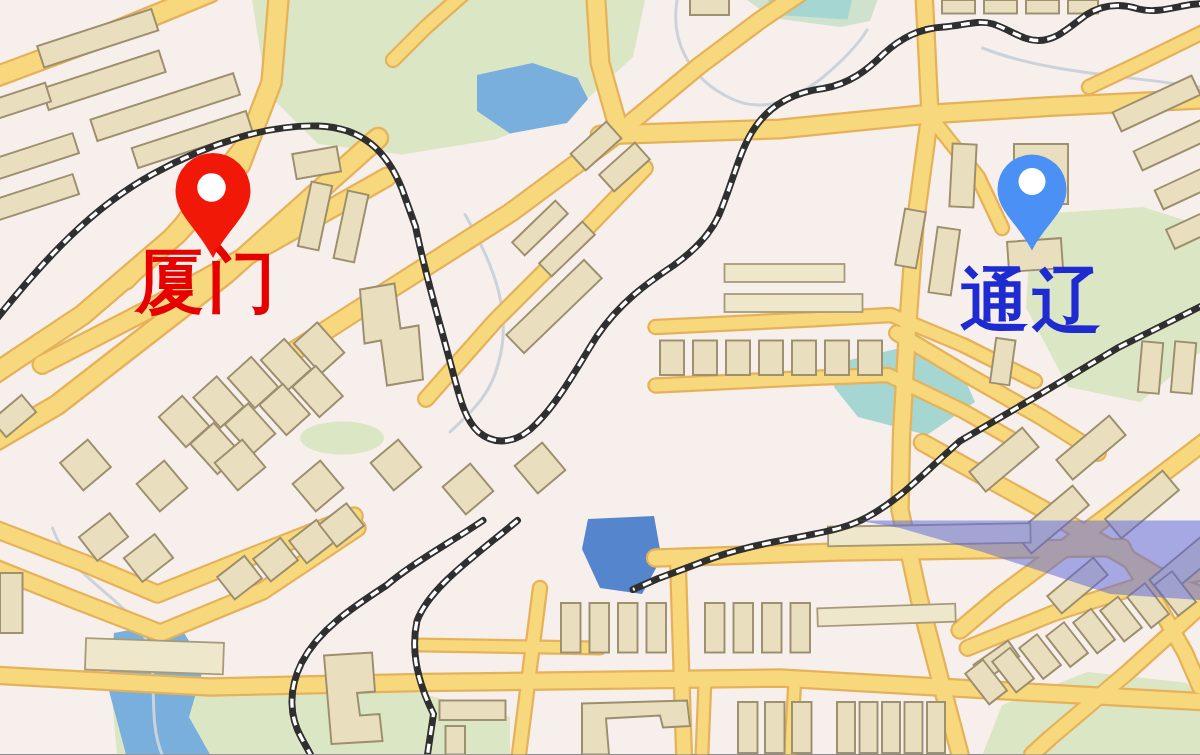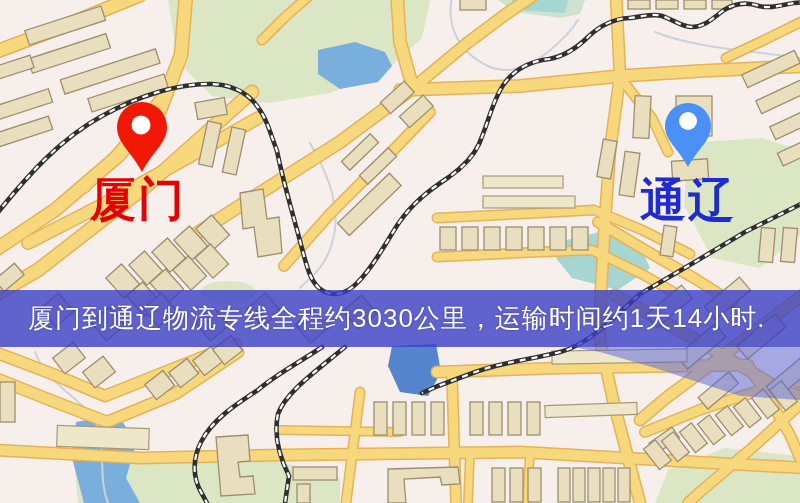--- a/index.html
+++ b/index.html
@@ -18,21 +18,21 @@
   }
   .banner span{
     margin-left:28px;color:#ffffff;font-size:26px;letter-spacing:1px;
     text-shadow:0 0 2px rgba(40,40,120,0.6);white-space:nowrap;
   }
   
   .city-label{
     position:absolute;z-index:6;font-weight:bold;font-size:46px;line-height:1;
     letter-spacing:2px;
   }
-  .city-label.origin{left:90px;top:176px;color:#e60000;}
+  .city-label.origin{left:90px;top:164px;color:#e60000;}
   .city-label.dest{left:640px;top:177px;color:#1e2bd0;text-align:right;}
   
   .park{fill:#dbe6c4;stroke:none;}
   .park2{fill:#cfe2ce;}
   .water{fill:#79afdc;}
   .teal{fill:#a6d6d2;}
   .darkwater{fill:#5585cd;}
   .stream{fill:none;stroke:#ccd2da;stroke-width:2;stroke-linecap:round;}
   .rdc use{stroke:#e5b25a;fill:none;stroke-linecap:round;stroke-linejoin:round;}
   .rdf use{stroke:#f8d87c;fill:none;stroke-linecap:round;stroke-linejoin:round;}
@@ -301,19 +301,16 @@
       <path fill="#f21807" d="M142,172 C131,151 117,143 117,127 A25,25 0 1 1 167,127 C167,143 153,151 142,172 Z"></path>
       <circle cx="141" cy="125" r="9.5" fill="#ffffff"></circle>
     </g>
 
     <g>
       <path fill="#4b90f5" d="M688,167 C678,148 665,141 665,126 A23,23 0 1 1 711,126 C711,141 698,148 688,167 Z"></path>
       <circle cx="688" cy="121" r="9" fill="#ffffff"></circle>
     </g>
   </svg>
 
-  <div class="banner">
-    <span>厦门到通辽物流专线全程约3030公里，运输时间约1天14小时.</span>
-  </div>
 
   <div class="city-label origin">厦门</div>
   <div class="city-label dest">通辽</div>
 </div>
 
 </body></html>

